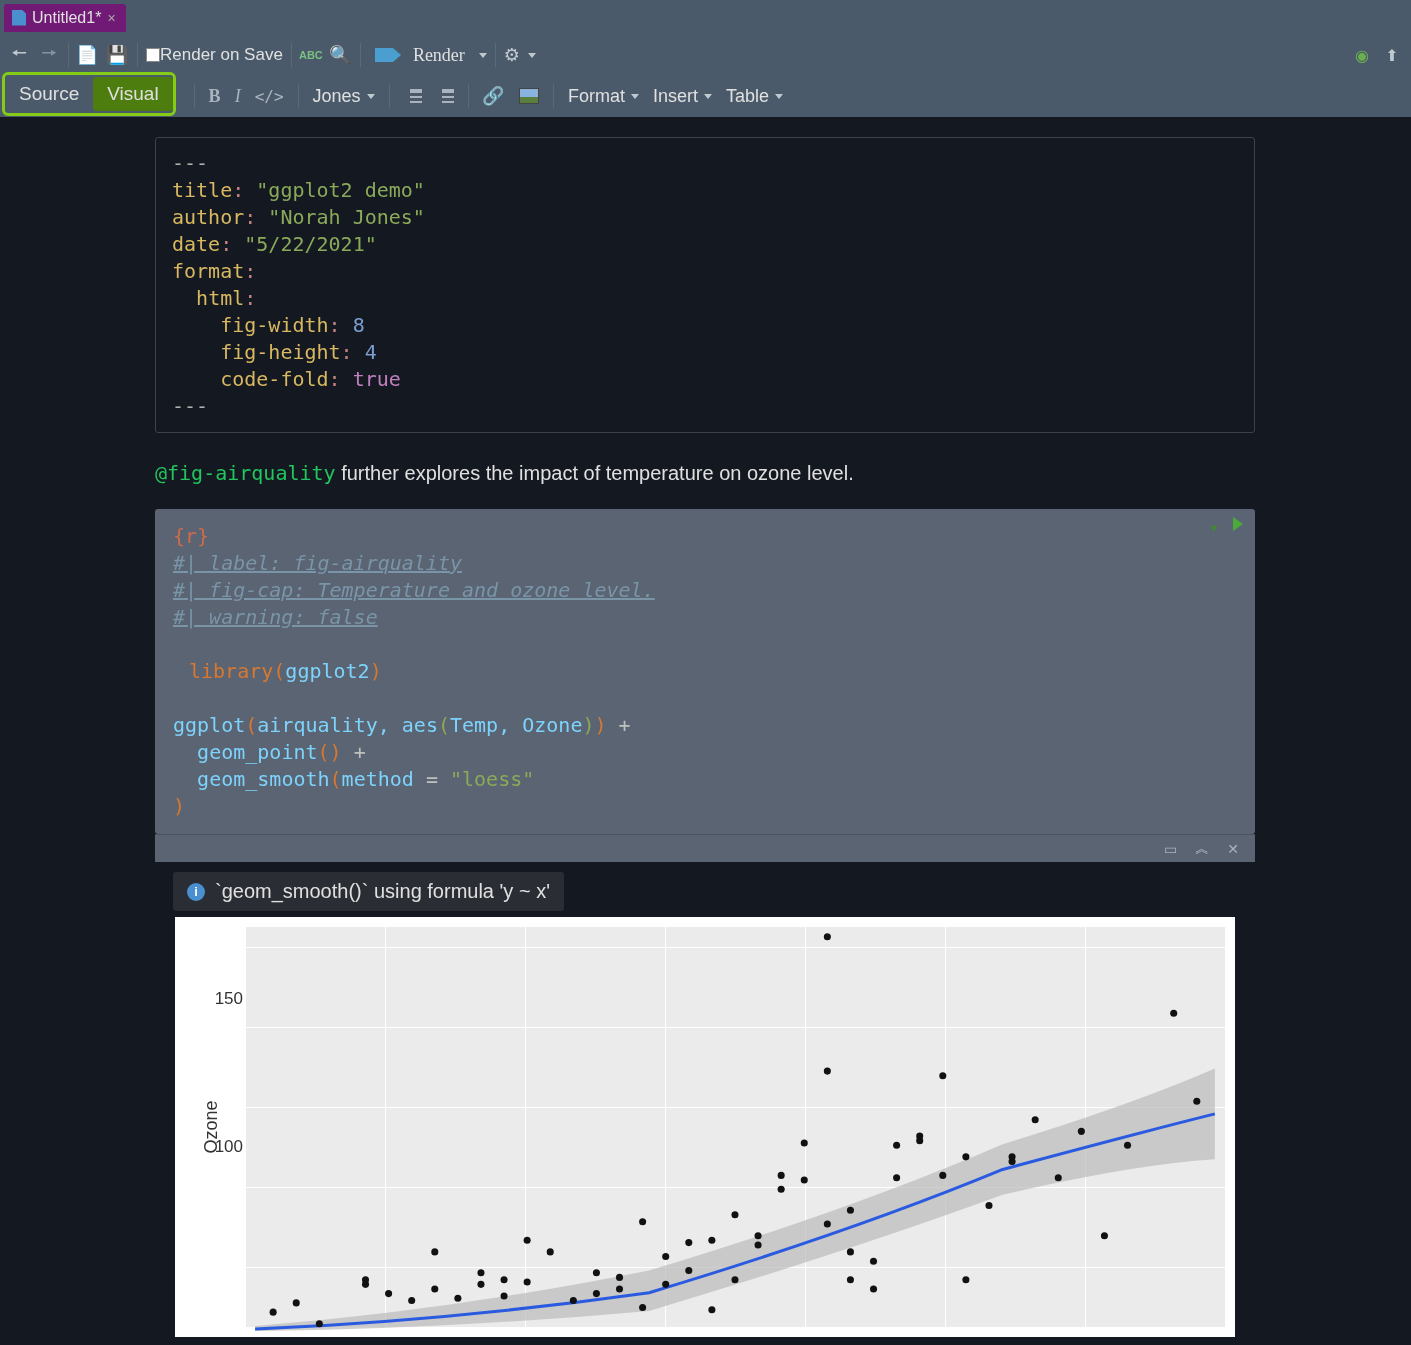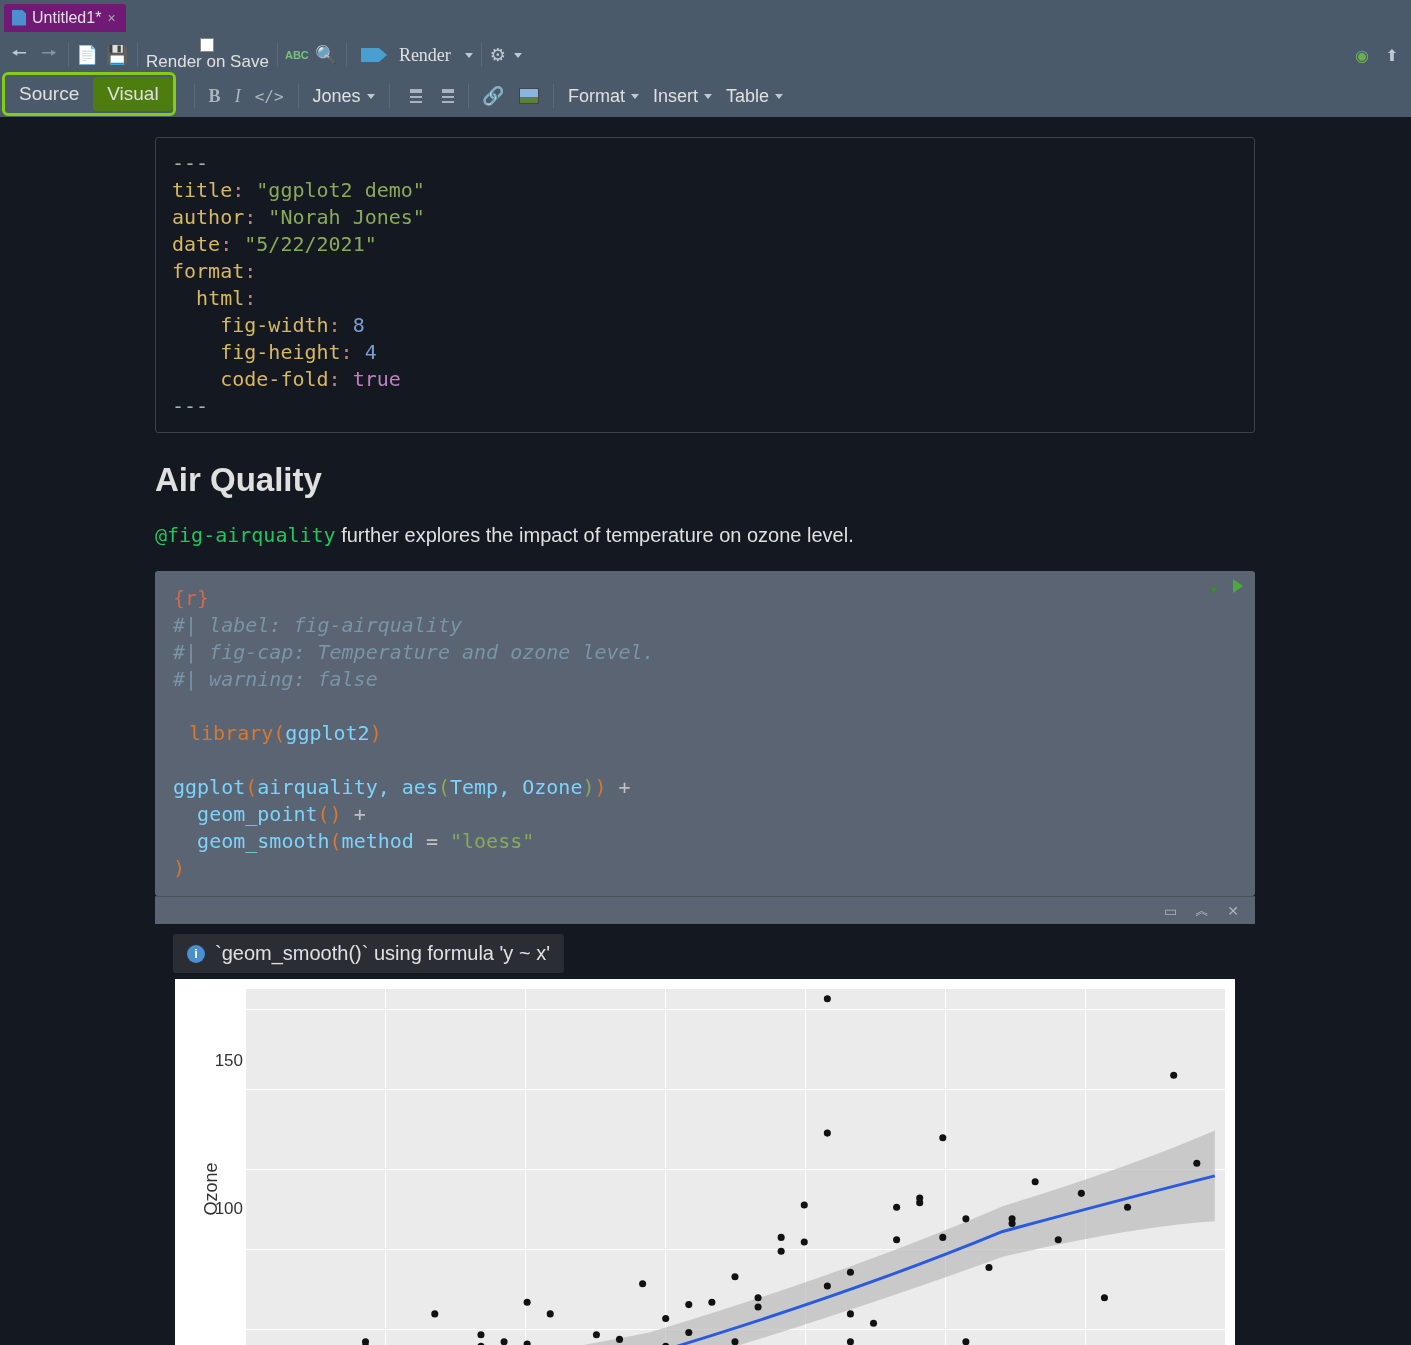--- a/index.html
+++ b/index.html
@@ -49,21 +49,21 @@
   display: inline-flex;
   align-items: center;
   justify-content: center;
   color: #c0c8d0;
   font-size: 18px;
   cursor: pointer;
 }
 .tb-sep { width: 1px; height: 24px; background: #5a6a7a; }
 .render-save {
   display: flex; align-items: center; gap: 0;
-  color: #e0e0e0; font-size: 17px; flex-direction: column;
+  color: #e0e0e0; font-size: 17px;
 }
 .checkbox {
   width: 14px; height: 14px;
   background: #fff;
   border: 1px solid #888;
 }
 .render-btn {
   display: flex; align-items: center; gap: 6px;
   color: #e0e0e0; font-size: 18px;
   padding: 2px 6px;
@@ -210,21 +210,21 @@
   background: #5a6472;
   border-radius: 3px;
   padding: 14px 18px;
   font-family: "Consolas", "Monaco", monospace;
   font-size: 20px;
   line-height: 1.35;
   position: relative;
   margin-bottom: 0;
 }
 .code-block .lang { color: #d06a4a; }
-.code-block .comment { color: #7a94a8; font-style: italic; }
+.code-block .comment { color: #7a94a8; font-style: italic; text-decoration: underline; }
 .code-block .fn { color: #d87830; margin-left: 16px; }
 .code-block .paren { color: #d87830; }
 .code-block .paren2 { color: #8aaa5a; }
 .code-block .txt { color: #7dd3fc; margin-top: 28px; }
 .code-block .op { color: #c0c0c0; }
 .code-block .str { color: #8aaa5a; }
 .code-block .eq { color: #c0c0c0; }
 .code-tools {
   position: absolute;
   top: 8px; right: 12px;
@@ -409,21 +409,20 @@
 <span class="key">author</span><span class="colon">:</span> <span class="str">"Norah Jones"</span><br>
 <span class="key">date</span><span class="colon">:</span> <span class="str">"5/22/2021"</span><br>
 <span class="key">format</span><span class="colon">:</span><br>
 &nbsp;&nbsp;<span class="key">html</span><span class="colon">:</span><br>
 &nbsp;&nbsp;&nbsp;&nbsp;<span class="key">fig-width</span><span class="colon">:</span> <span class="num">8</span><br>
 &nbsp;&nbsp;&nbsp;&nbsp;<span class="key">fig-height</span><span class="colon">:</span> <span class="num">4</span><br>
 &nbsp;&nbsp;&nbsp;&nbsp;<span class="key">code-fold</span><span class="colon">:</span> <span class="bool">true</span><br>
 <span class="dash">---</span>
     </div>
 
-    <h2 class="section">Air Quality</h2>
 
     <p class="para">
       <span class="ref">@fig-airquality</span><span> further explores the impact of temperature on ozone level.</span>
     </p>
 
     <div class="code-block">
       <div class="code-tools">
         <span class="run-above">▾</span>
         <span class="run"></span>
       </div>

